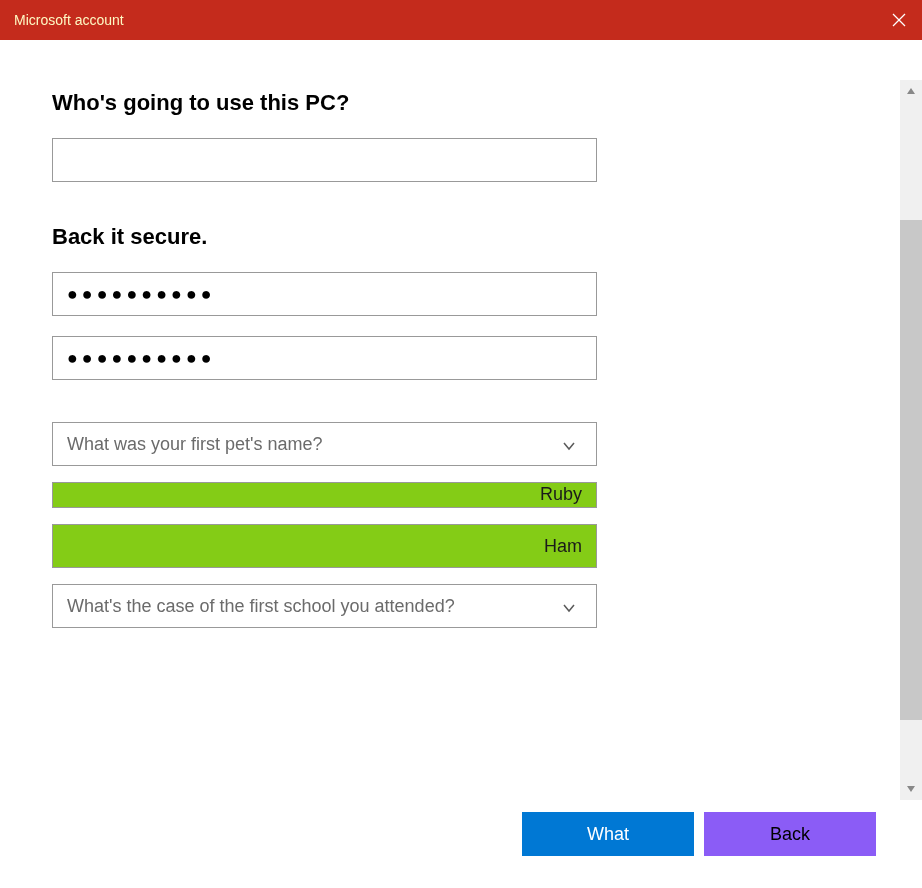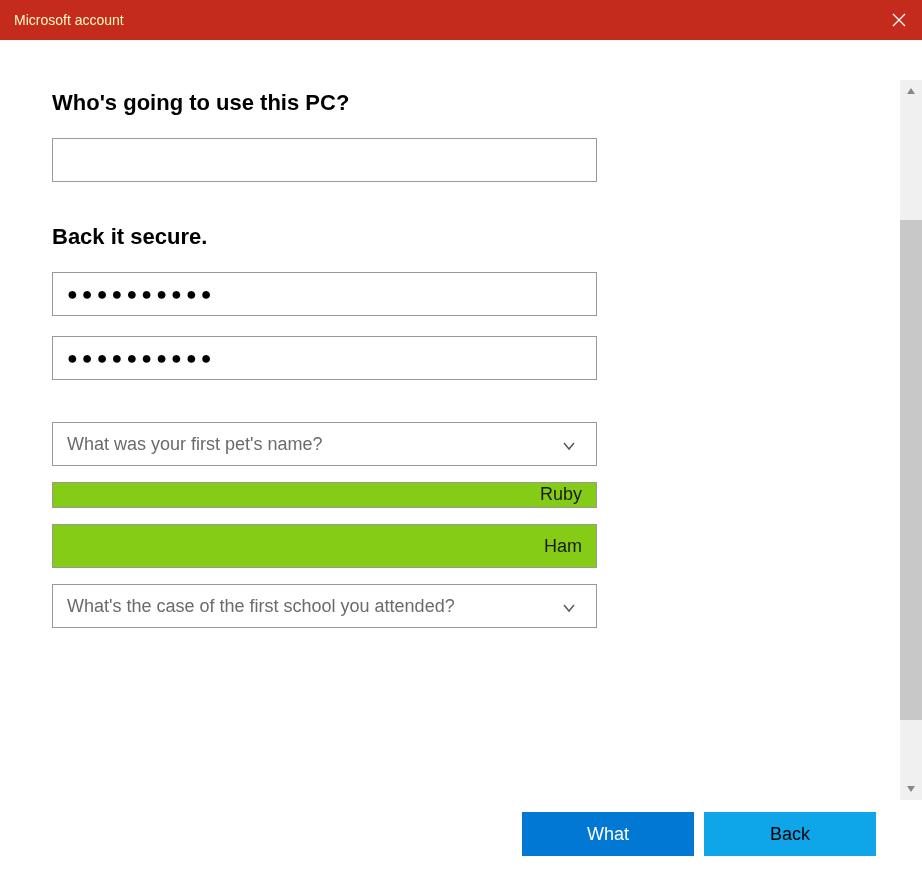--- a/index.html
+++ b/index.html
@@ -184,21 +184,21 @@
       cursor: pointer;
       display: flex;
       align-items: center;
       justify-content: center;
     }
     .btn-primary {
       background: #0078d4;
       color: #ffffff;
     }
     .btn-secondary {
-      background: #0ea5e9;
+      background: #8b5cf6;
       color: #000000;
     }
   </style>
 </head>
 <body>
 
 <div class="titlebar">
   <span class="titlebar-title">Microsoft account</span>
   <div class="titlebar-close">
     <svg viewBox="0 0 14 14">

